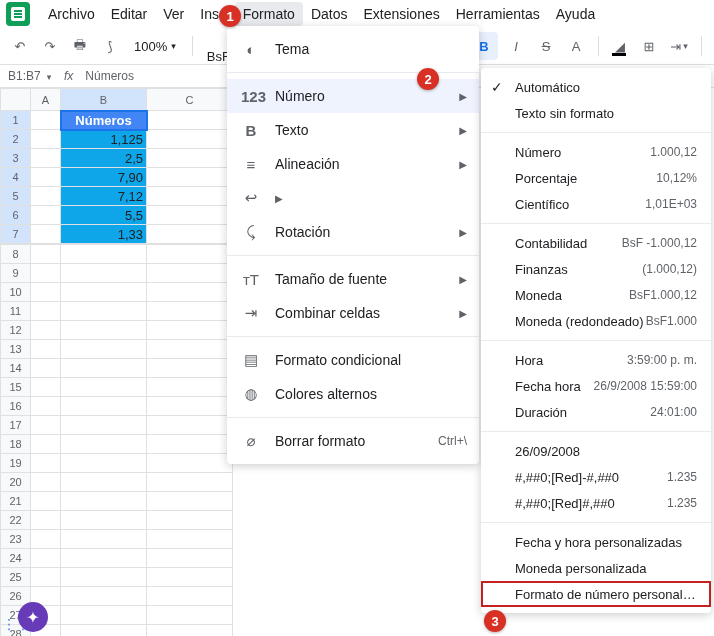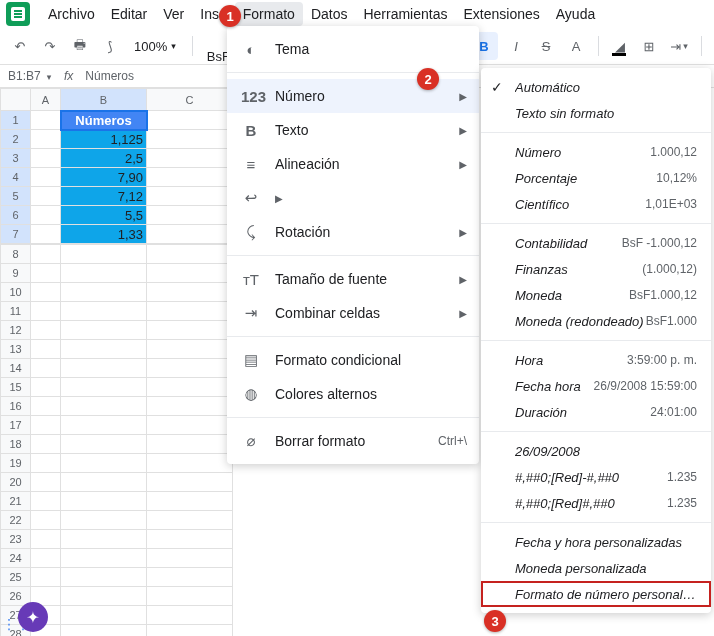--- a/index.html
+++ b/index.html
@@ -44,21 +44,21 @@
 .dd-item.hl { background: #eef3fd; }
 .dd-icon { width: 20px; margin-right: 14px; color: #5f6368; font-size: 15px; text-align:center; }
 .dd-label { flex: 1; }
 .dd-arrow { color: #5f6368; font-size: 10px; }
 .dd-shortcut { color: #5f6368; font-size: 12px; }
 .dd-sep { height: 1px; background: #e8eaed; margin: 6px 0; }
 
 .dd2 { left: 481px; top: 68px; width: 230px; }
 .dd2-item { display: flex; align-items: center; height: 26px; padding: 0 14px 0 34px; cursor: pointer; font-size: 13px; position: relative; }
 .dd2-check { position: absolute; left: 10px; font-size: 14px; }
-.dd2-label { flex: 1; white-space: nowrap; overflow: hidden; text-overflow: ellipsis; font-style: italic;}
+.dd2-label { flex: 1; white-space: nowrap; overflow: hidden; text-overflow: ellipsis;}
 .dd2-ex { color: #5f6368; font-size: 12px; }
 .dd2-sep { height: 1px; background: #e8eaed; margin: 6px 0; }
 .dd2-item.boxed { outline: 2px solid #c5221f; outline-offset: -2px; }
 
 .marker { position: absolute; width: 22px; height: 22px; border-radius: 50%; background: #d93025; color: #fff; display: flex; align-items: center; justify-content: center; font-size: 13px; font-weight: bold; z-index: 200; box-shadow: 0 1px 3px rgba(0,0,0,0.3); }
 .m1 { left: 219px; top: 5px; }
 .m2 { left: 417px; top: 68px; }
 .m3 { left: 484px; top: 610px; }
 
 .bottom-badge { position: absolute; left: 18px; bottom: 4px; width: 30px; height: 30px; border-radius: 50%; background: #673ab7; display:flex; align-items:center; justify-content:center;}
@@ -74,22 +74,22 @@
 <div class="menubar">
   <div class="logo">
       <div class="logo-inner"></div>
     </div>
   <div class="menu-item">Archivo</div>
   <div class="menu-item">Editar</div>
   <div class="menu-item">Ver</div>
   <div class="menu-item">Inse</div>
   <div class="menu-item active">Formato</div>
   <div class="menu-item">Datos</div>
+  <div class="menu-item">Extensiones</div>
   <div class="menu-item">Herramientas</div>
-  <div class="menu-item">Extensiones</div>
   <div class="menu-item">Ayuda</div>
 </div>
 
 <div class="toolbar">
   <div class="tool-btn">↶</div>
   <div class="tool-btn">↷</div>
   <div class="tool-btn">🖶</div>
   <div class="tool-btn">⟆</div>
   <div class="zoom">
       <span>100%</span>

